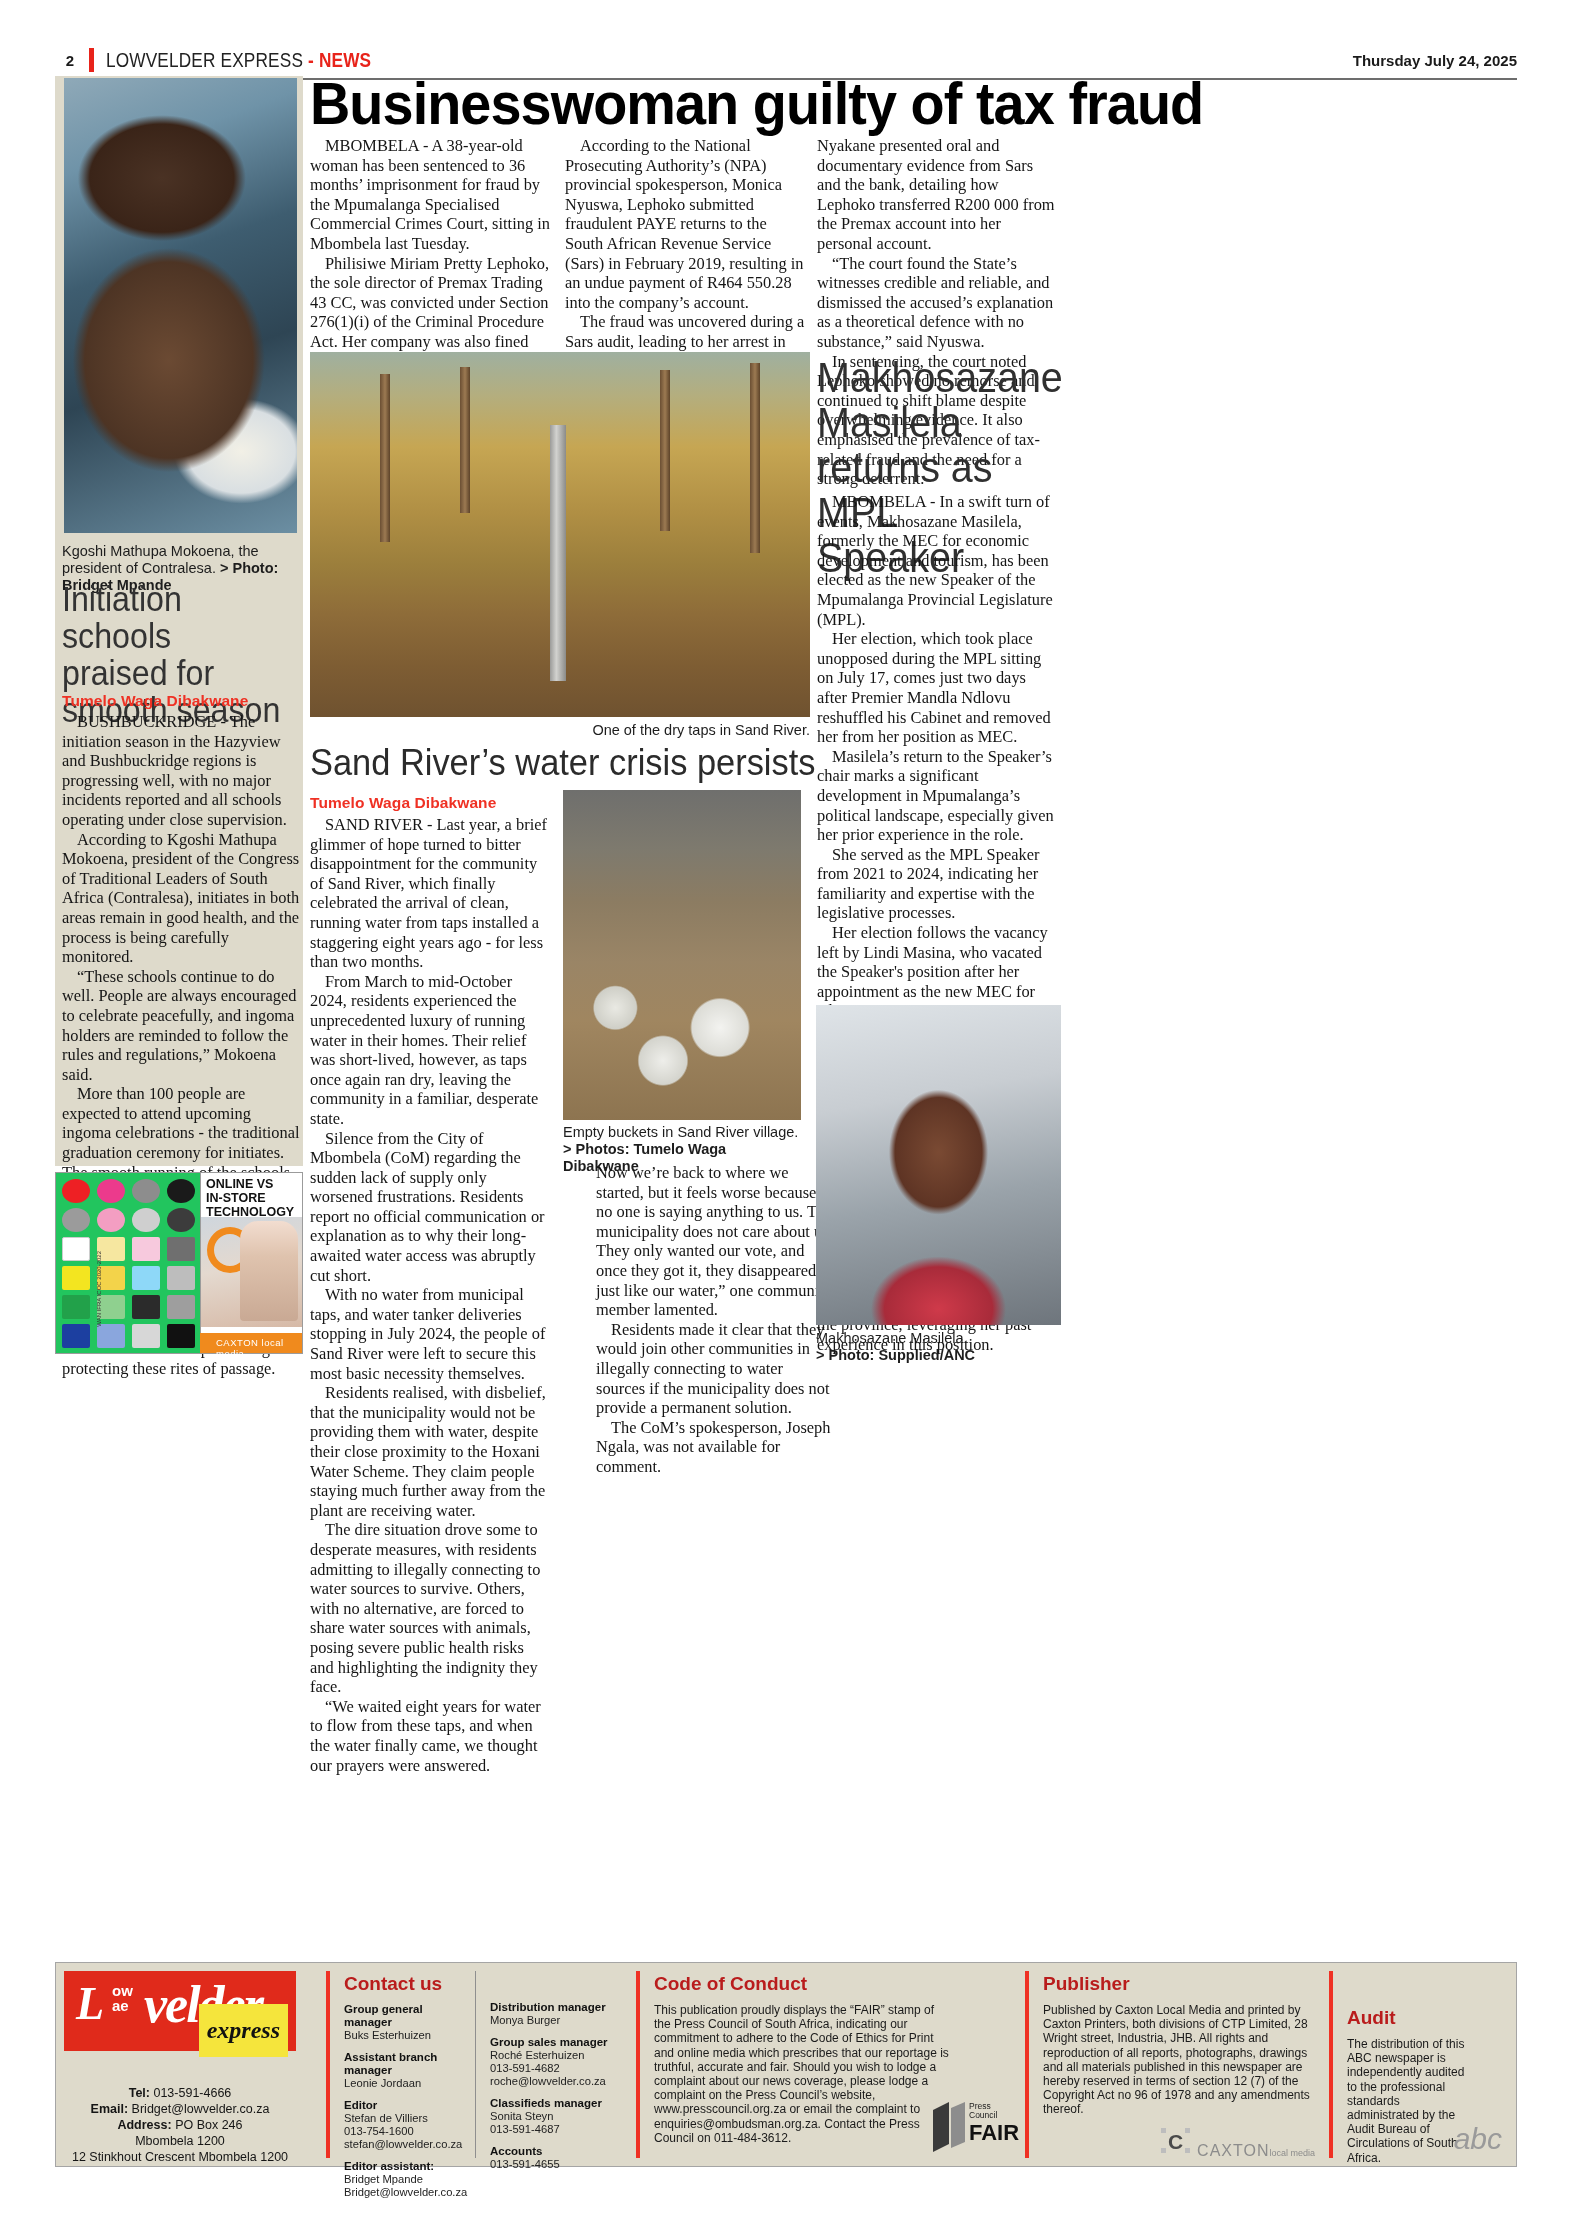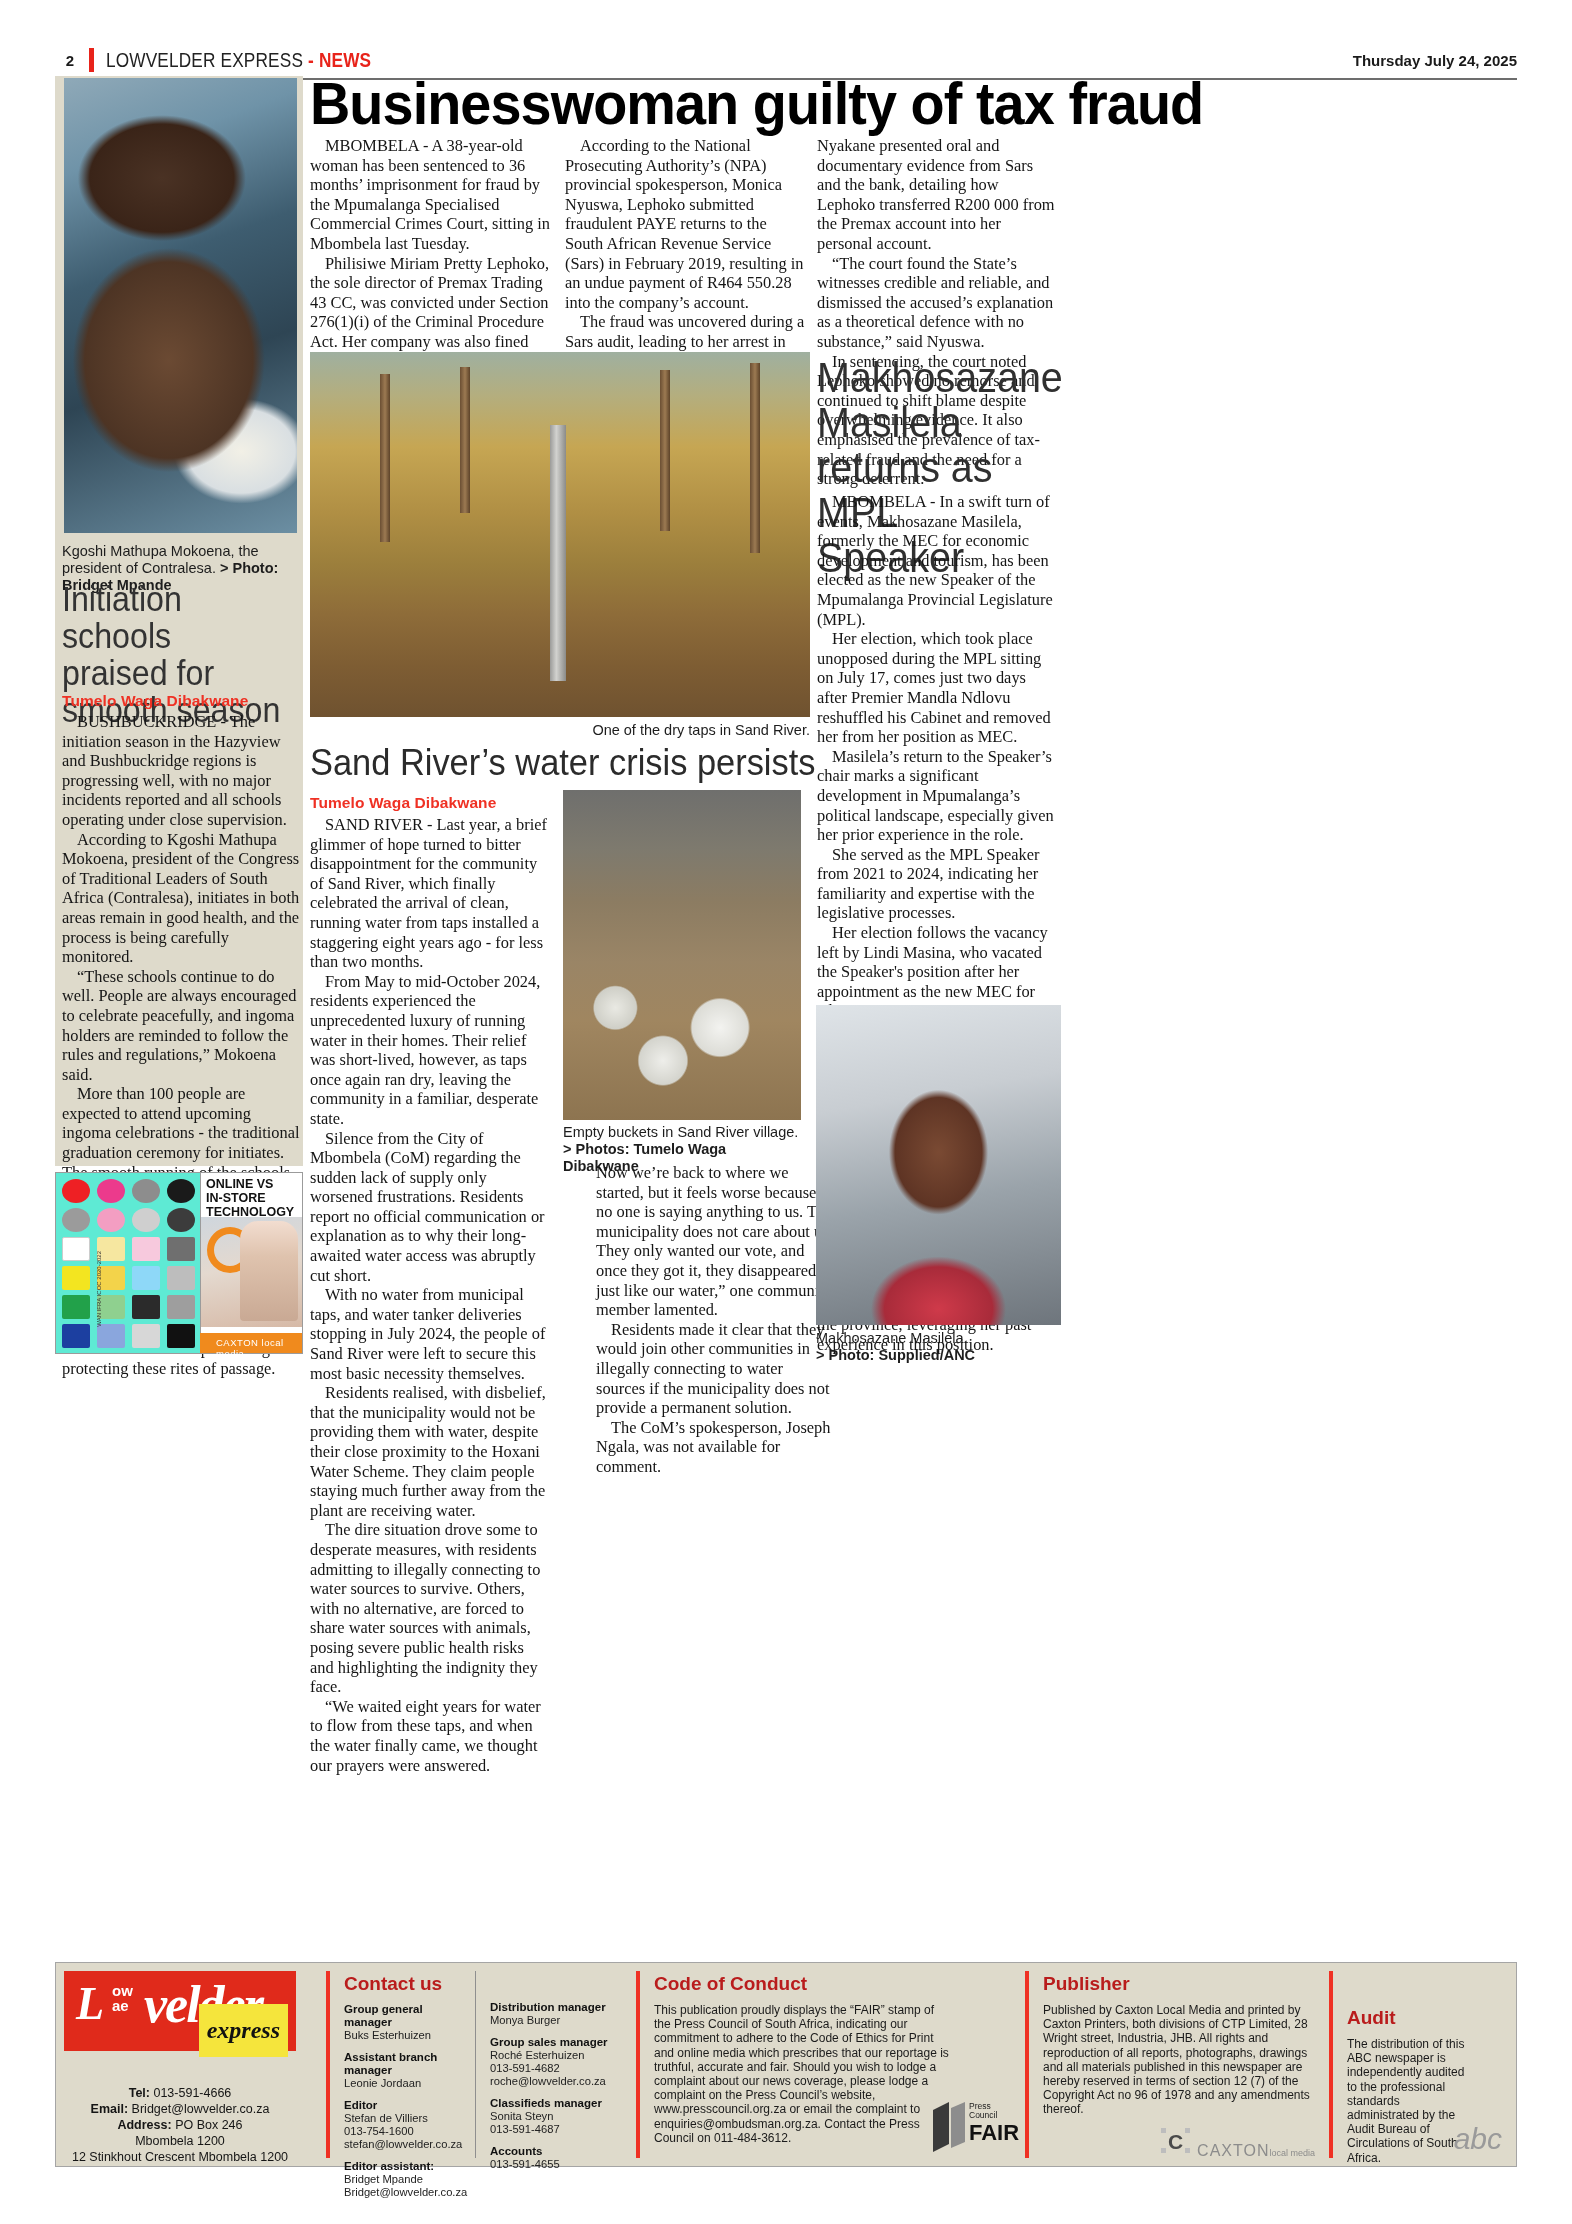--- a/index.html
+++ b/index.html
@@ -102,21 +102,21 @@
     position:absolute; left:817px; top:355px; width:250px;
     font-family:"Liberation Sans Narrow","Liberation Sans", sans-serif;
     font-weight:300; font-size:42px; line-height:45px; color:#303030;
     transform:scaleX(.94); transform-origin:left top;
   }
   .mak-body { position:absolute; left:817px; top:492px; width:243px; }
   .mak-photo { left:816px; top:1005px; width:245px; height:320px; }
   .mak-cap { position:absolute; left:816px; top:1330px; width:245px; }
 
   
-  .ad-wrap { position:absolute; left:55px; top:1172px; width:248px; height:182px; border:1px solid #9b9b9b; background:#5eead4; display:flex; }
+  .ad-wrap { position:absolute; left:55px; top:1172px; width:248px; height:182px; border:1px solid #9b9b9b; background:#22c55e; display:flex; }
   .swatches { width:144px; padding:6px 0 0 6px; display:grid; grid-template-columns:repeat(4,32px); grid-auto-rows:26px; gap:3px; }
   .sw { width:28px; height:24px; border-radius:2px; }
   .sw.r { border-radius:50%; }
   .ad-right { flex:1; position:relative; border-left:1px solid #9b9b9b; background:#fff; overflow:hidden; }
   .ad-head { font-family:"Liberation Sans", sans-serif; font-weight:bold; font-size:12.5px; line-height:14px; color:#111; padding:4px 4px 0 5px; }
   .ad-pic { position:absolute; left:0; right:0; top:44px; bottom:26px; background:linear-gradient(170deg,#cfd6dd 0%,#e4d9cf 45%,#d6b9a6 100%); }
   .ad-pic .ring { position:absolute; left:6px; top:10px; width:46px; height:46px; border:7px solid #f08a1d; border-radius:50%; }
   .ad-pic .person { position:absolute; right:4px; top:4px; width:58px; height:100px; background:linear-gradient(180deg,#f2ddd0 0%,#dfc3ae 35%,#c9a994 100%); border-radius:18px 18px 4px 4px; }
   .ad-foot { position:absolute; left:0; right:0; bottom:0; height:26px; background:#fff; display:flex; align-items:center; }
   .ad-logo { font-family:"Liberation Sans", sans-serif; font-size:8px; font-weight:bold; color:#fff; background:#e02a1b; padding:1px 3px; margin-left:3px; }
@@ -287,21 +287,21 @@
     <div class="post" style="left:30%;top:4%;height:40%"></div>
     <div class="post" style="left:70%;top:5%;height:44%"></div>
     <div class="post" style="left:88%;top:3%;height:52%"></div>
   </div>
   <div class="cap sr-cap">One of the dry taps in Sand River.</div>
   <div class="hl-sr">Sand River’s water crisis persists</div>
   <div class="byline sr-byline">Tumelo Waga Dibakwane</div>
 
   <div class="body sr-c1">
     <p>SAND RIVER - Last year, a brief glimmer of hope turned to bitter disappointment for the community of Sand River, which finally celebrated the arrival of clean, running water from taps installed a staggering eight years ago - for less than two months.</p>
-    <p>From May to mid-October 2024, residents experienced the unprecedented luxury of running water in their homes. Their relief was short-lived, however, as taps once again ran dry, leaving the community in a familiar, desperate state.</p>
+    <p>From March to mid-October 2024, residents experienced the unprecedented luxury of running water in their homes. Their relief was short-lived, however, as taps once again ran dry, leaving the community in a familiar, desperate state.</p>
     <p>Silence from the City of Mbombela (CoM) regarding the sudden lack of supply only worsened frustrations. Residents report no official communication or explanation as to why their long-awaited water access was abruptly cut short.</p>
     <p>With no water from municipal taps, and water tanker deliveries stopping in July 2024, the people of Sand River were left to secure this most basic necessity themselves.</p>
     <p>Residents realised, with disbelief, that the municipality would not be providing them with water, despite their close proximity to the Hoxani Water Scheme. They claim people staying much further away from the plant are receiving water.</p>
     <p>The dire situation drove some to desperate measures, with residents admitting to illegally connecting to water sources to survive. Others, with no alternative, are forced to share water sources with animals, posing severe public health risks and highlighting the indignity they face.</p>
     <p>“We waited eight years for water to flow from these taps, and when the water finally came, we thought our prayers were answered.</p>
   </div>
 
   <div class="photo ph-bucket bucket-photo"></div>
   <div class="cap bucket-cap">
     <span>Empty buckets in Sand River village.</span><br><b>&gt; Photos: Tumelo Waga Dibakwane</b>

